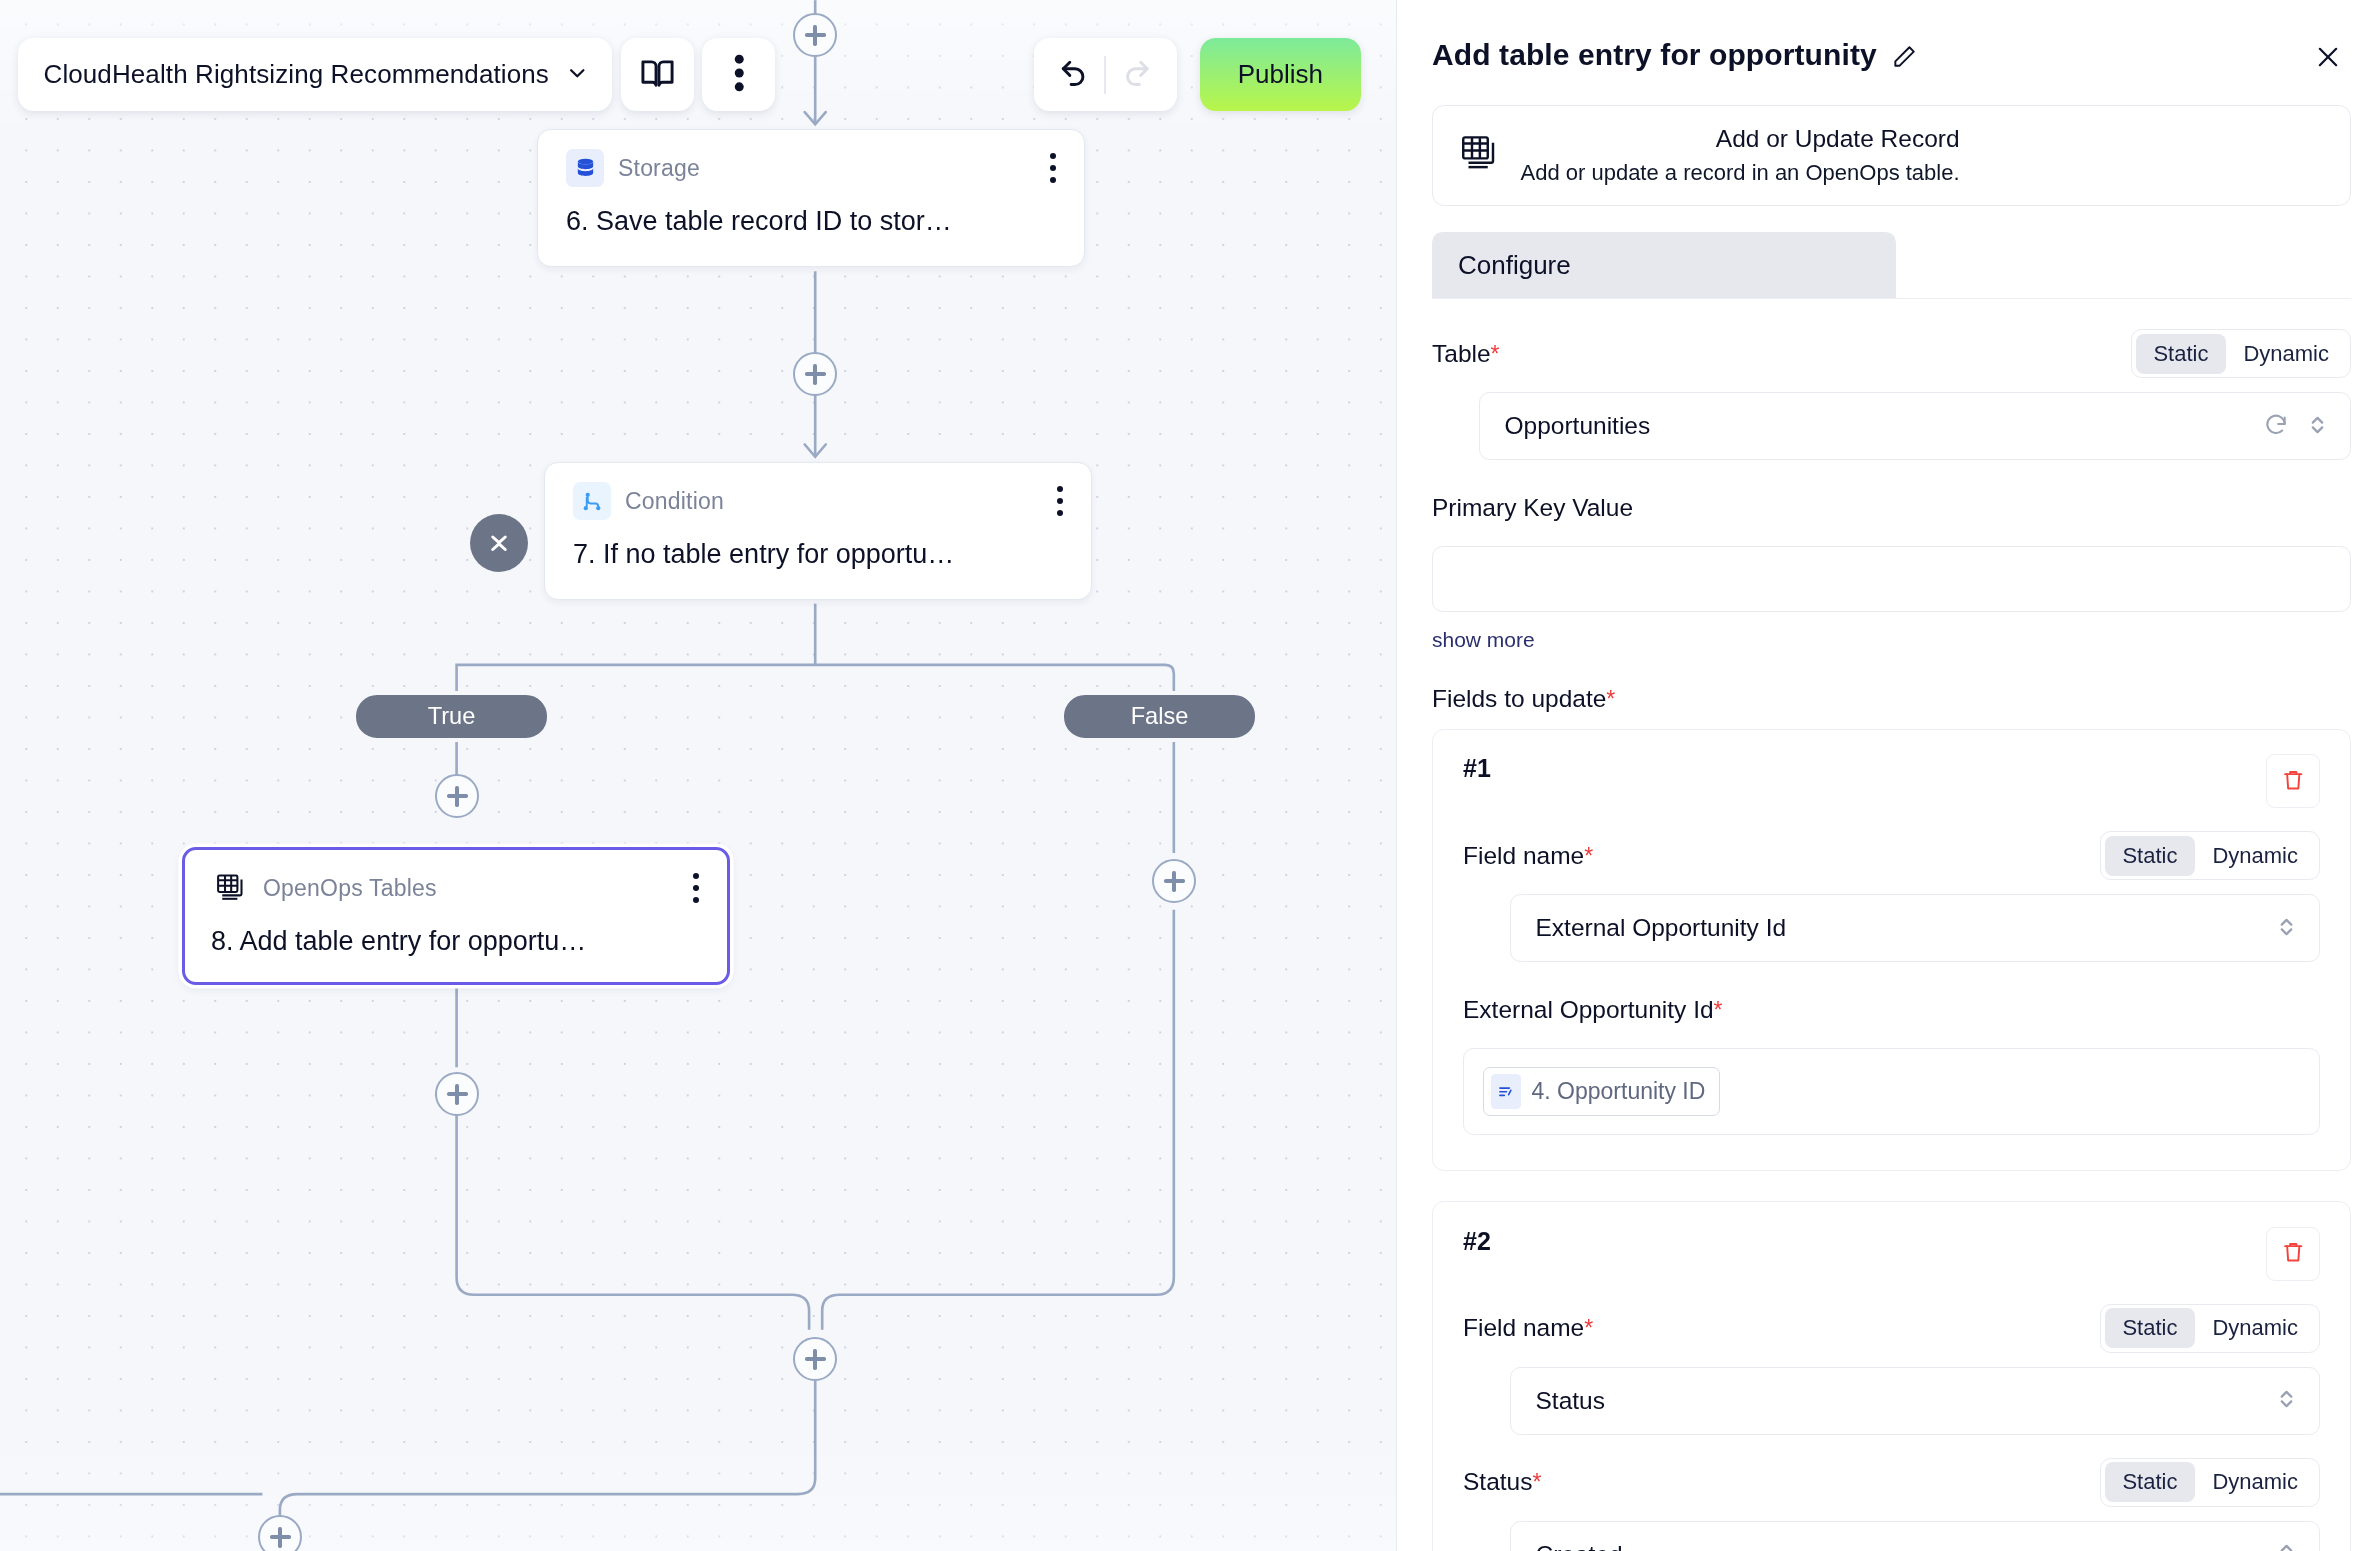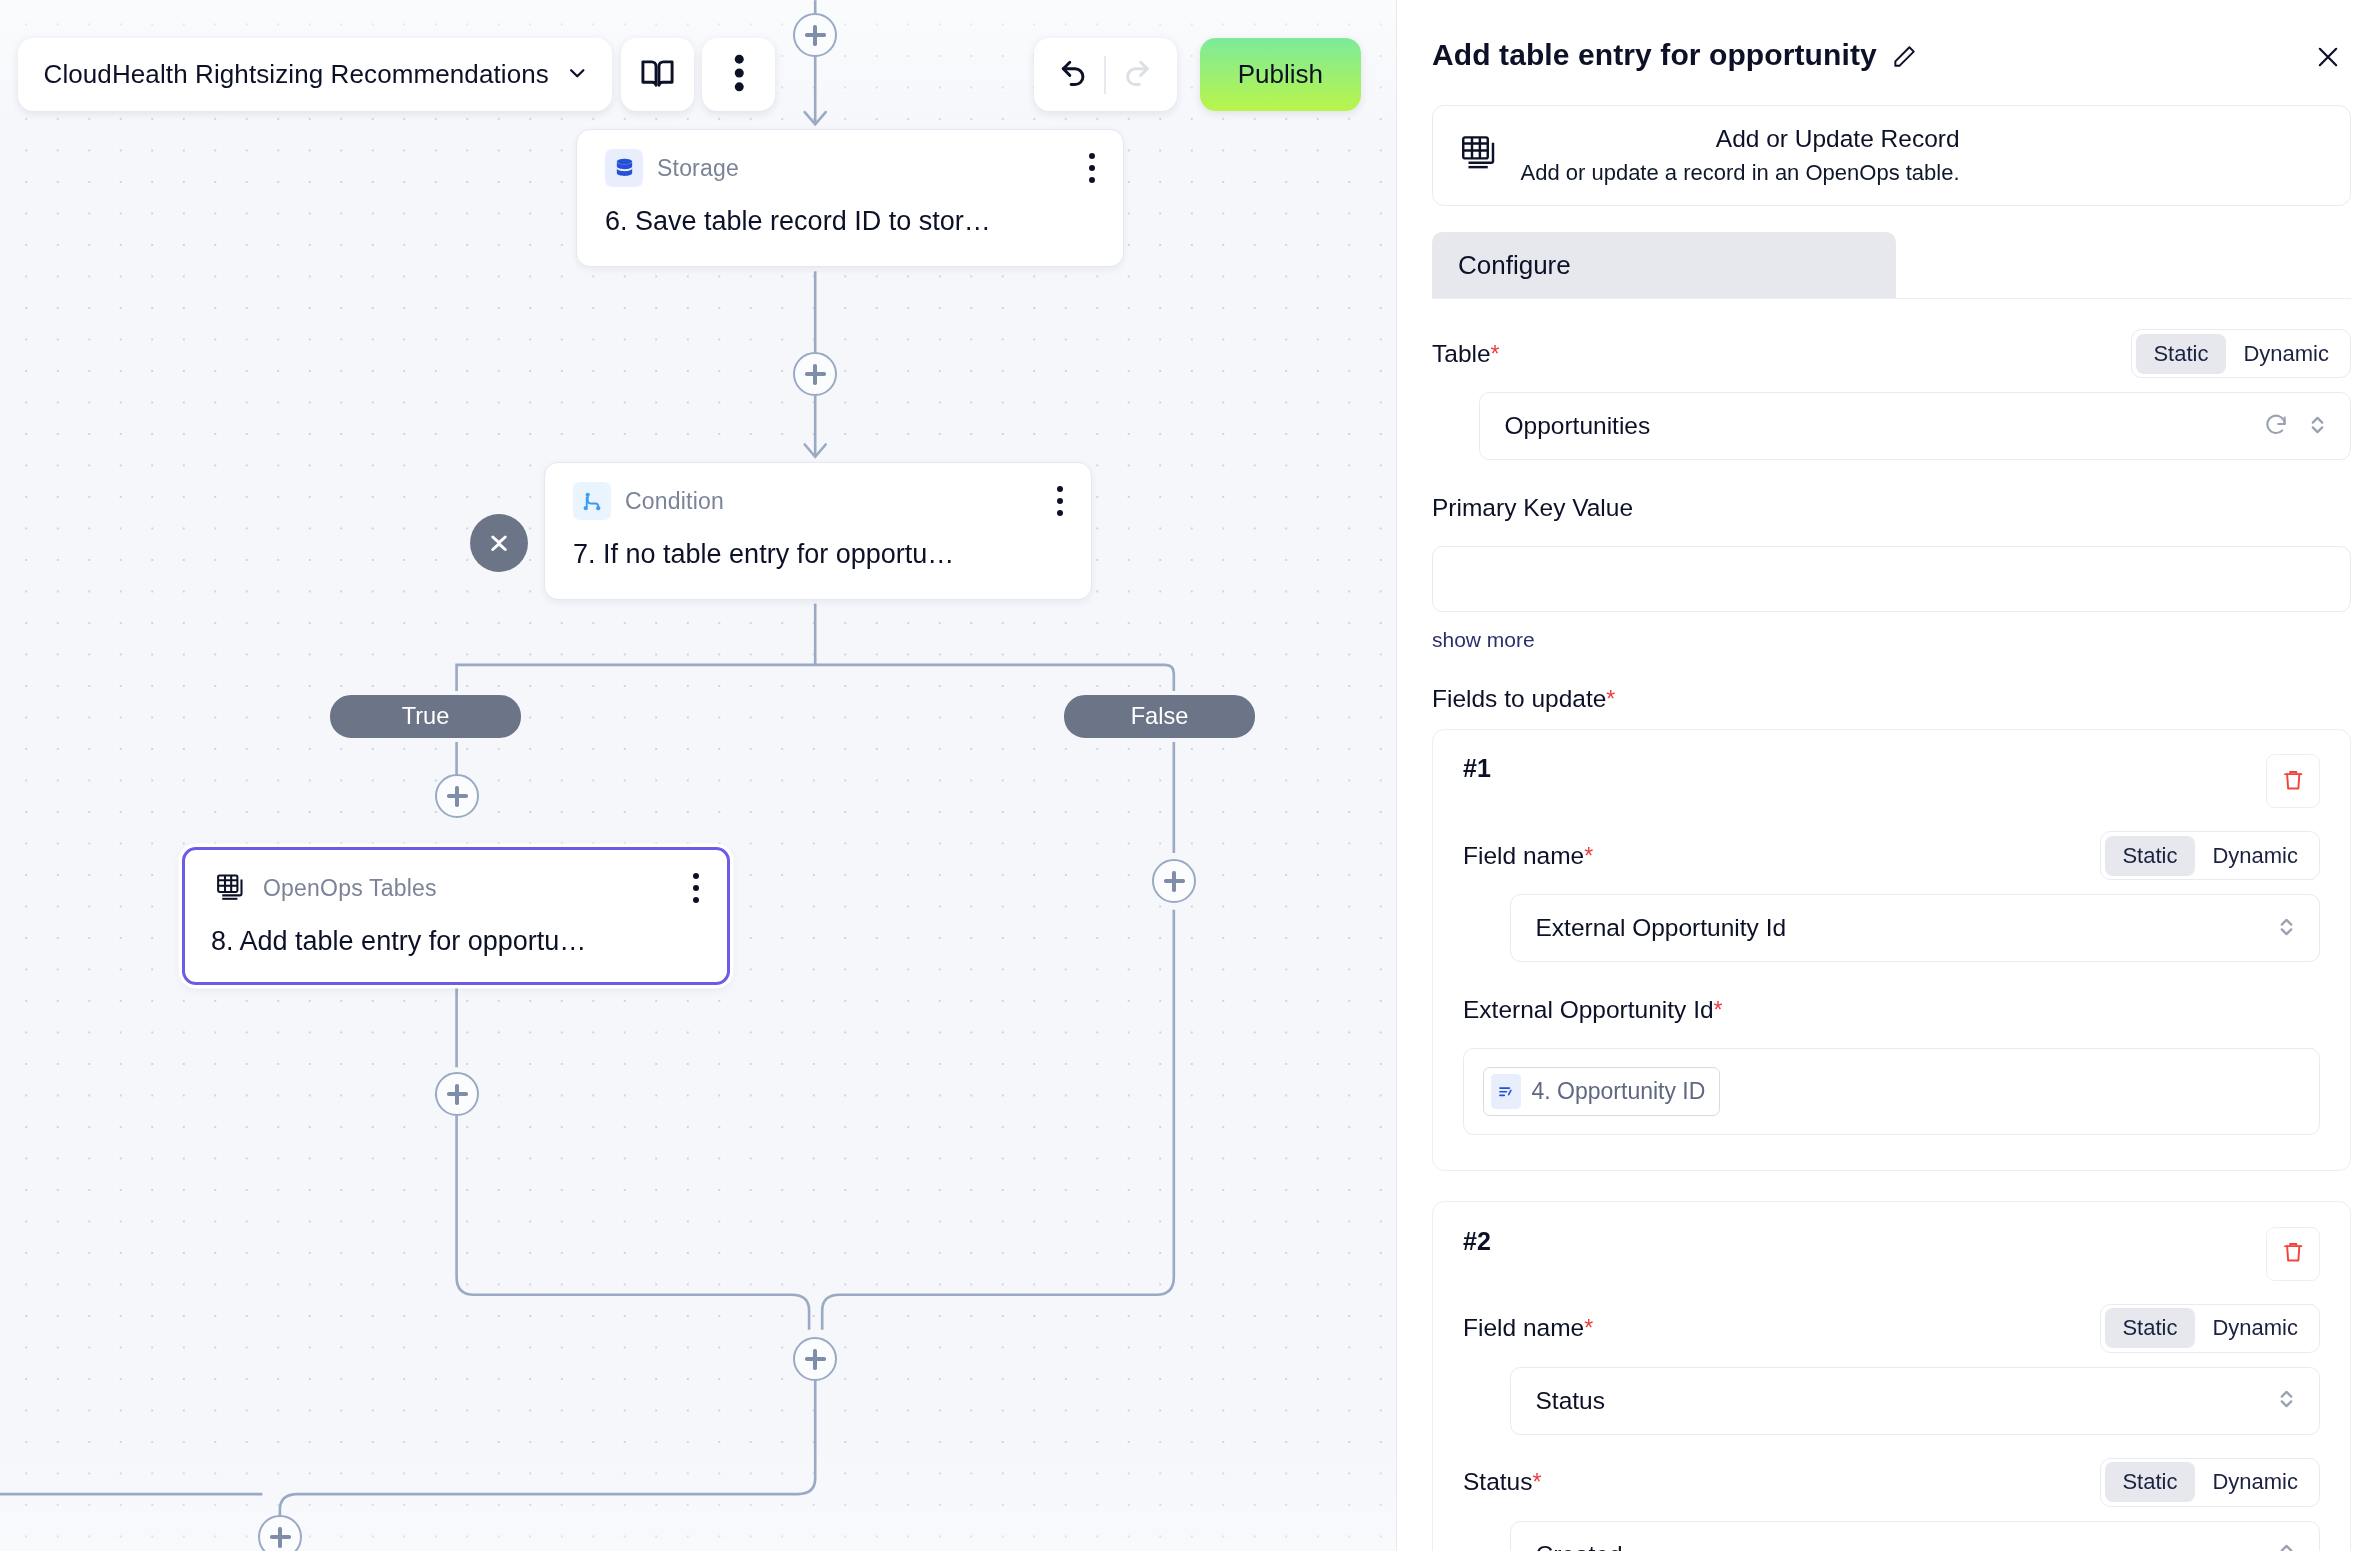--- a/index.html
+++ b/index.html
@@ -294,21 +294,21 @@
             <svg width="31.5" height="31.5" viewBox="0 0 24 24" fill="none" stroke="#dcdfe6" stroke-width="2.2" stroke-linecap="round" stroke-linejoin="round">
                 <polyline points="15 14 20 9 15 4"></polyline>
                 <path d="M20 9h-9a6 6 0 0 0 0 12h3"></path>
               </svg>
           </span>
         </div>
       </div>
       <button class="publish-btn">Publish</button>
     </div>
 
-    <div class="node" style="left:576px; top:129px;">
+    <div class="node" style="left:537px; top:129px;">
       <div class="node-head">
         <span class="node-chip storage">
           <svg width="23" height="24.5" viewBox="0 0 24 24" fill="#2451d8">
             <ellipse cx="12" cy="5" rx="8" ry="3"></ellipse>
             <path d="M4 5v5c0 1.7 3.6 3 8 3s8-1.3 8-3V5c0 1.7-3.6 3-8 3S4 6.7 4 5z"></path>
             <path d="M4 12v5c0 1.7 3.6 3 8 3s8-1.3 8-3v-5c0 1.7-3.6 3-8 3s-8-1.3-8-3z"></path>
           </svg>
         </span>
         <span class="node-kind">Storage</span>
         <span class="node-dots">
@@ -343,21 +343,21 @@
 
     <div class="collapse-toggle" style="left:470px; top:514px;">
       <span>
         <svg width="30" height="30" viewBox="0 0 24 24" fill="none" stroke="#ffffff" stroke-width="2.4" stroke-linecap="round" stroke-linejoin="round">
           <polyline points="7 8 12 12.5 17 8"></polyline>
           <polyline points="7 18 12 13.5 17 18"></polyline>
         </svg>
       </span>
     </div>
 
-    <div class="branch-label" style="left:326px; top:691px;">True</div>
+    <div class="branch-label" style="left:352px; top:691px;">True</div>
     <div class="branch-label" style="left:1060px; top:691px;">False</div>
 
     <div class="node selected" style="left:182px; top:847px;padding-left:26px;">
       <div class="node-head">
         <span class="node-chip plain">
           <svg width="33" height="33" viewBox="0 0 24 24" fill="none" stroke="#0d1127" stroke-width="1.5">
             <rect x="3" y="2.5" width="14" height="12" rx="1"></rect>
             <path d="M3 6h14M3 10h14M8 2.5v12M12.5 2.5v12"></path>
             <path d="M6 17H19a1 1 0 0 0 1-1V5.5"></path>
             <path d="M6 19.5h11"></path>

